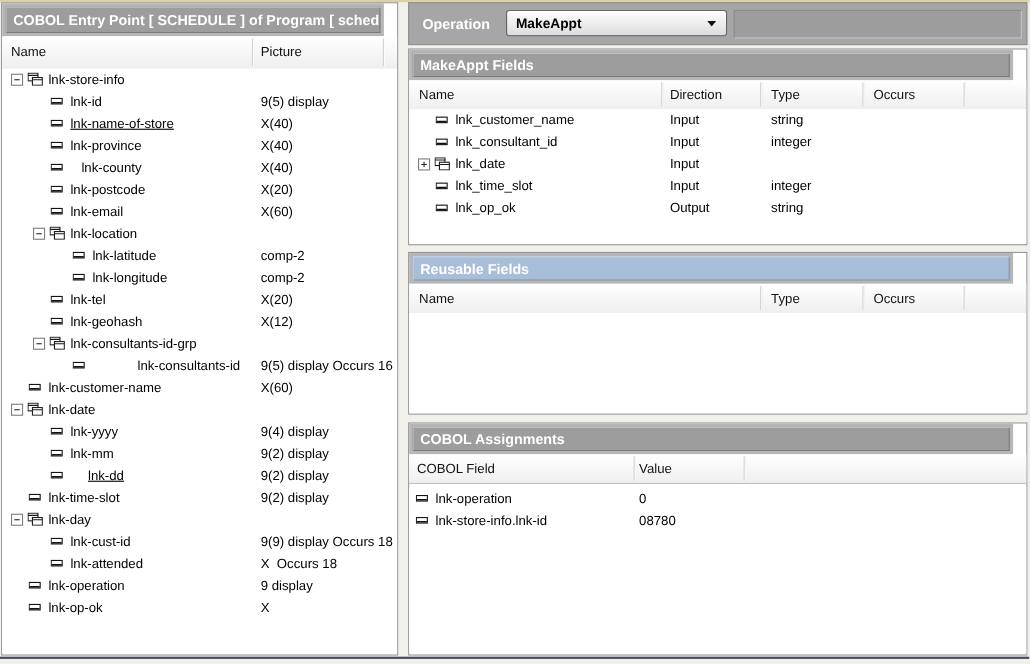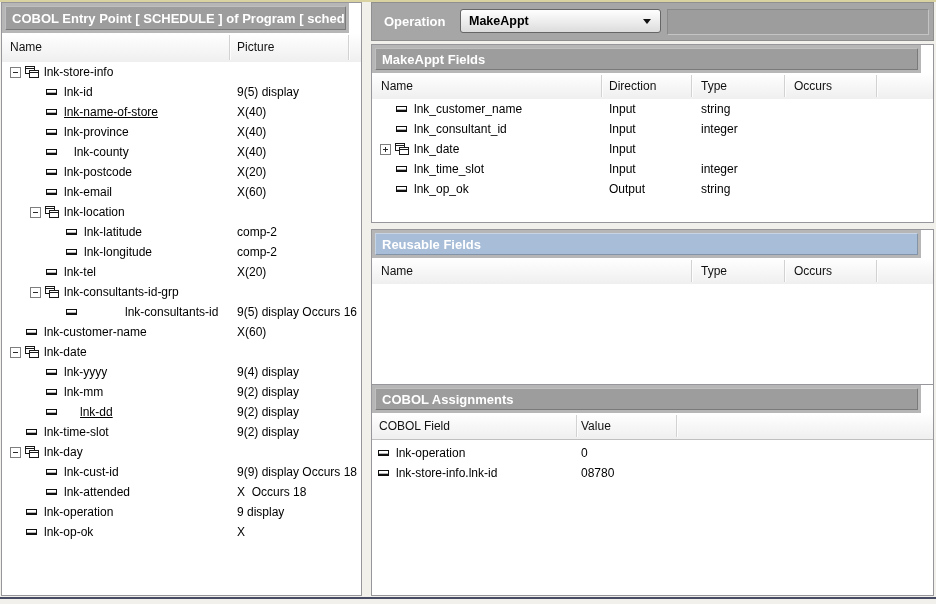--- a/index.html
+++ b/index.html
@@ -6,21 +6,21 @@
   .screen{position:relative;width:936px;height:604px;background:#f1f0ea;overflow:hidden;
           font-family:"Liberation Sans", sans-serif;}
   .top-strip{position:absolute;left:0;top:0;width:936px;height:2px;background:var(--top-strip,#d8d3a0);}
   .bottom-line{position:absolute;left:0;top:597px;width:936px;height:2px;background:var(--bottom-line,#474b63);}
 
   .panel{position:absolute;background:#fff;border:1px solid #97979b;box-sizing:border-box;}
   .left-panel{left:1px;top:2px;width:361px;height:594px;}
   .toolbar{left:371px;top:2px;width:563px;height:39px;background:var(--toolbar-gray,#a6a6a6);
            border:1px solid #8f8f8f;box-sizing:border-box;position:absolute;padding-left:16px;}
   .if-panel{left:371px;top:44px;width:563px;height:179px;}
-  .ru-panel{left:371px;top:229px;width:563px;height:183px;}
+  .ru-panel{left:371px;top:229px;width:563px;height:148px;}
   .cb-panel{left:371px;top:384px;width:563px;height:212px;}
 
   .title-frame{position:absolute;left:0;top:0;right:12px;background:var(--frame-gray,#b6b6b6);padding:3px;box-sizing:border-box;}
   .lp-frame{height:30px;}
   .rp-frame{height:28px;}
   .title-bar{height:100%;background:var(--header-gray,#9d9d9d);color:#fff;font-weight:bold;font-size:13px;
              padding-left:7px;white-space:nowrap;overflow:hidden;display:flex;align-items:center;
              box-shadow:inset 1px 1px 0 rgba(255,255,255,.35), inset -1px -1px 0 rgba(0,0,0,.22);}
   .title-bar.blue{background:var(--header-blue,#a8bdd8);}
 
@@ -201,20 +201,31 @@
     <span class="licon" style="left: 44px;">
             <svg width="12" height="8" viewBox="0 0 12 8">
               <rect x="0.5" y="1.5" width="10" height="5" fill="#fff" stroke="#111"></rect>
               <line x1="1" y1="5.4" x2="10" y2="5.4" stroke="#111" stroke-width="1.4"></line>
             </svg>
           </span>
     <span class="nm" style="left: 62px;">lnk-tel</span>
     <span class="pic">X(20)</span>
   </div>
         <div class="trow">
+
+    <span class="licon" style="left: 44px;">
+            <svg width="12" height="8" viewBox="0 0 12 8">
+              <rect x="0.5" y="1.5" width="10" height="5" fill="#fff" stroke="#111"></rect>
+              <line x1="1" y1="5.4" x2="10" y2="5.4" stroke="#111" stroke-width="1.4"></line>
+            </svg>
+          </span>
+    <span class="nm" style="left: 62px;">lnk-geohash</span>
+    <span class="pic">X(12)</span>
+  </div>
+        <div class="trow">
     <span class="expander minus" style="left: 28px;"></span>
     <span class="gicon" style="left: 43px;">
             <svg width="14" height="12" viewBox="0 0 14 12">
               <rect x="0.5" y="0.5" width="9" height="7" fill="#fff" stroke="#1a1a1a"></rect>
               <line x1="0.5" y1="2.5" x2="9.5" y2="2.5" stroke="#1a1a1a"></line>
               <rect x="4.5" y="4.5" width="9" height="7" fill="#fff" stroke="#1a1a1a"></rect>
               <line x1="4.5" y1="6.5" x2="13.5" y2="6.5" stroke="#1a1a1a"></line>
             </svg>
           </span>
 

